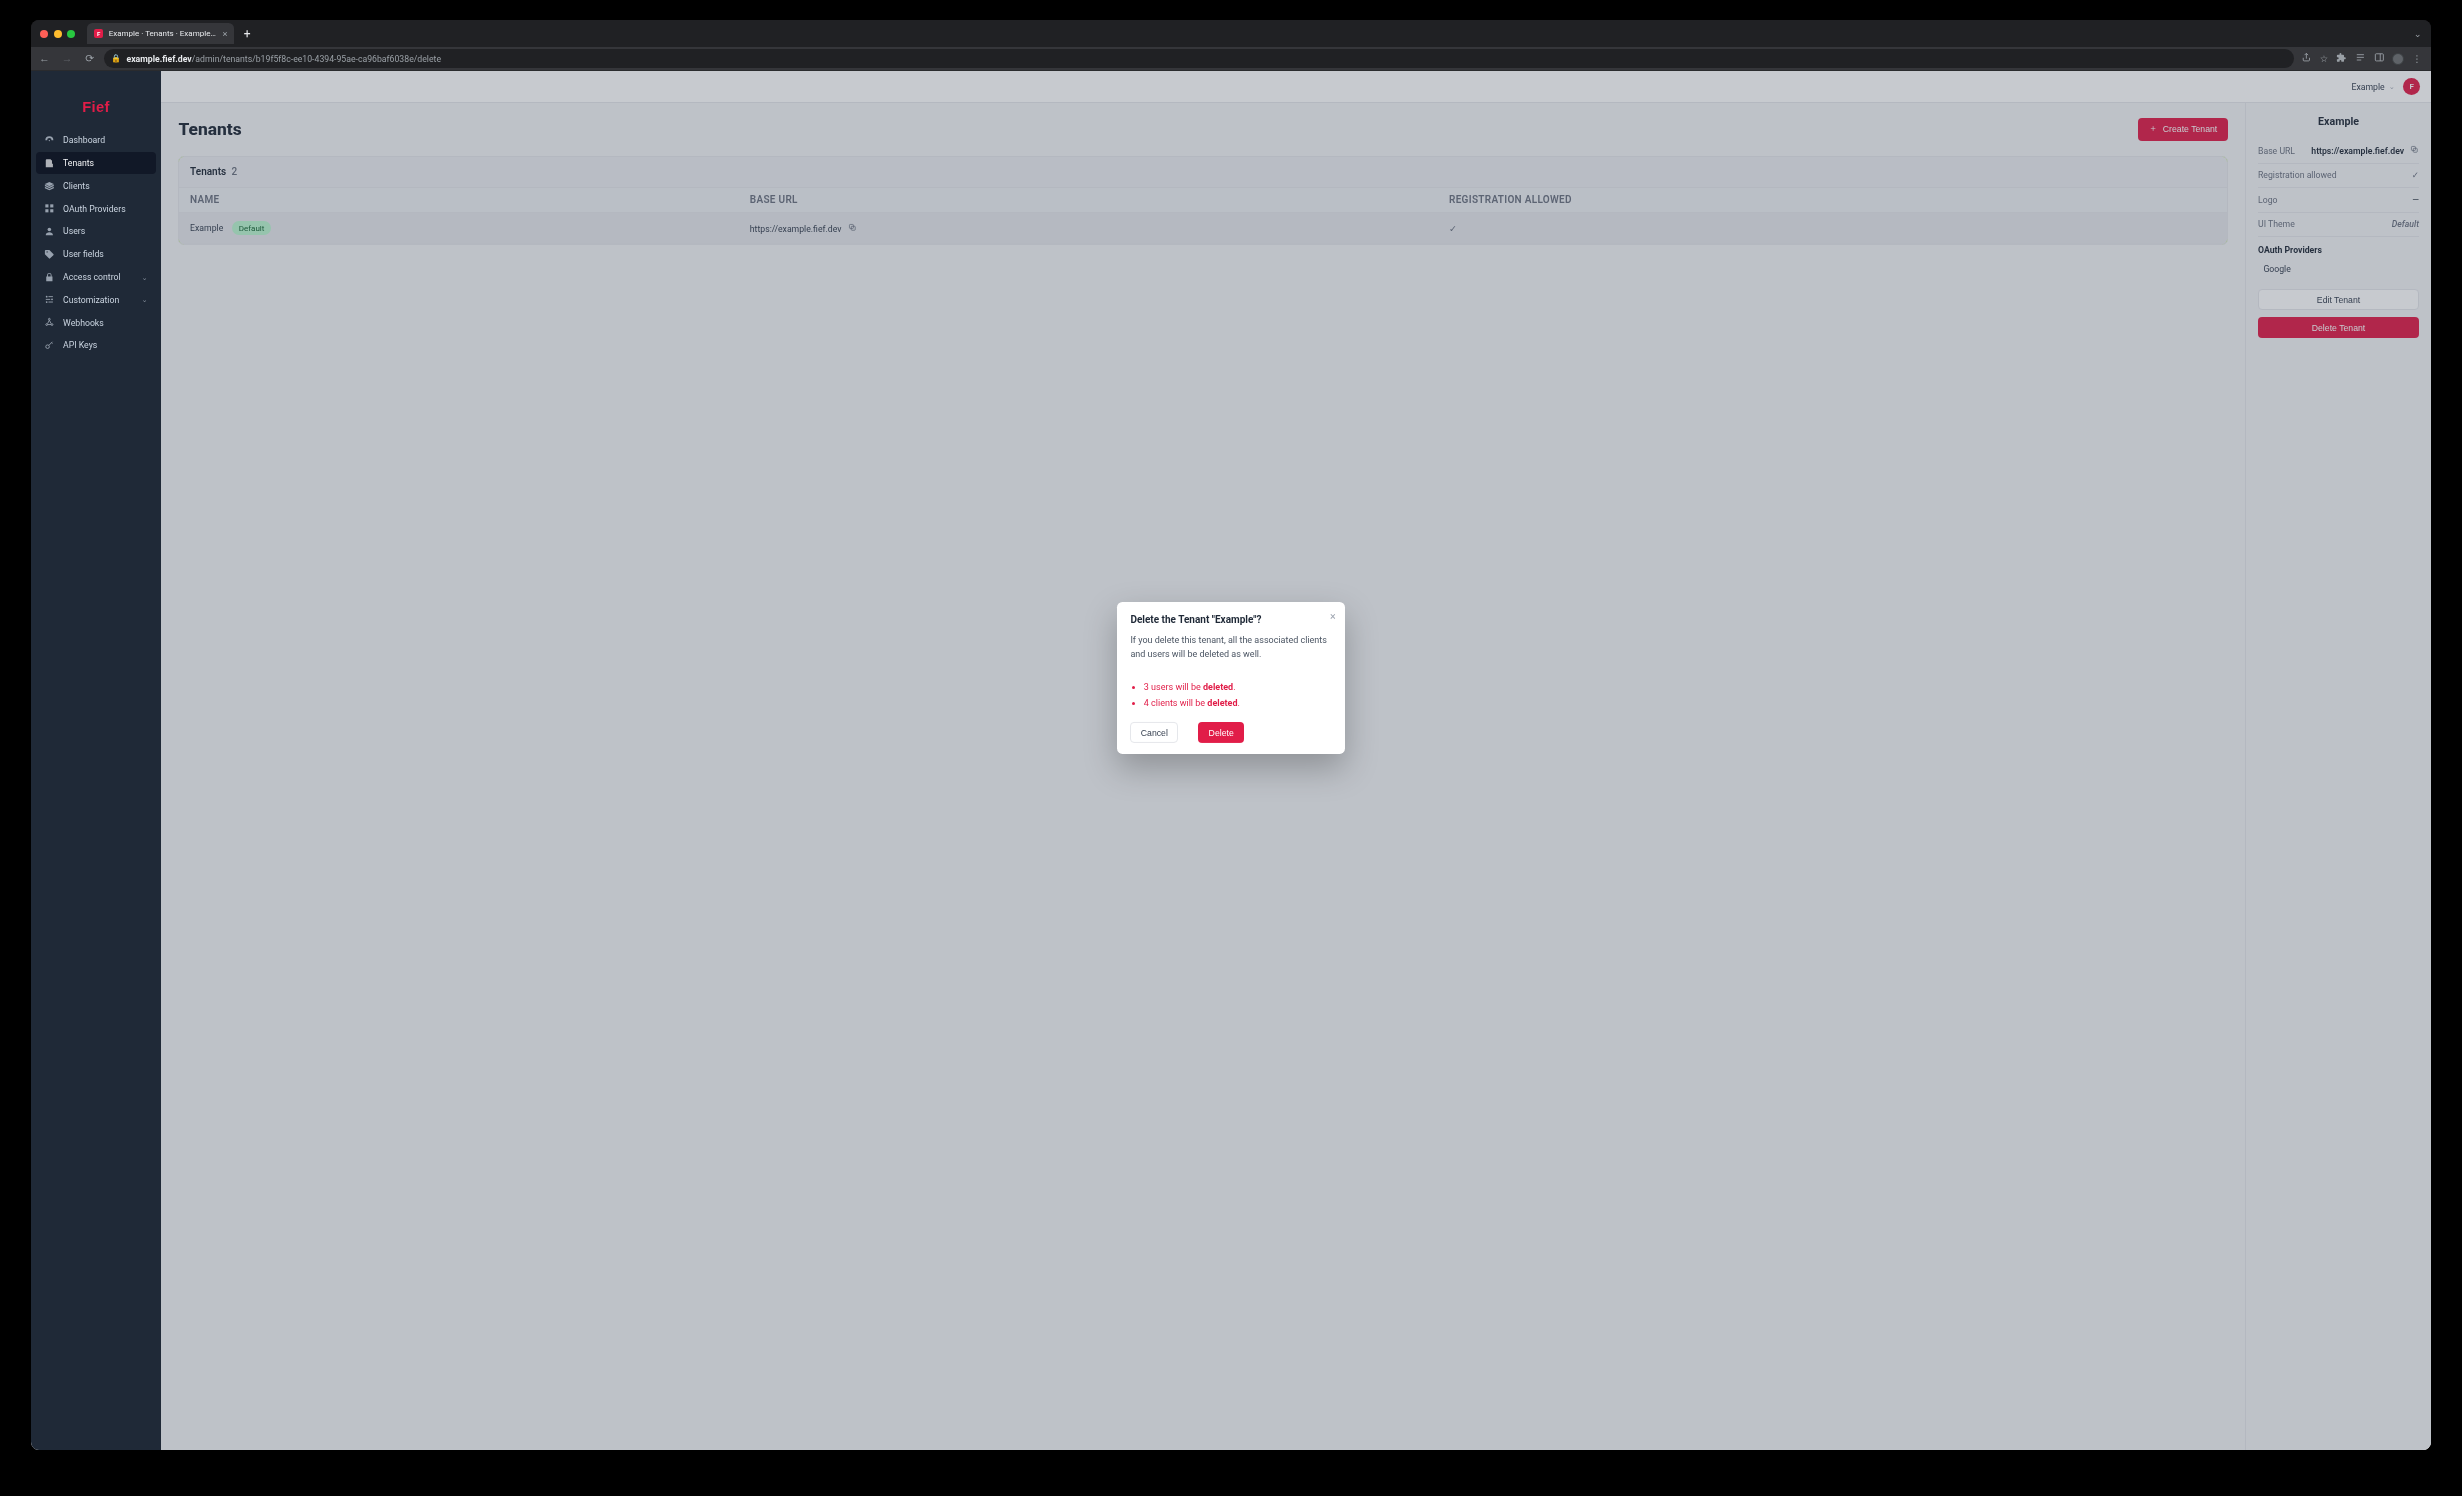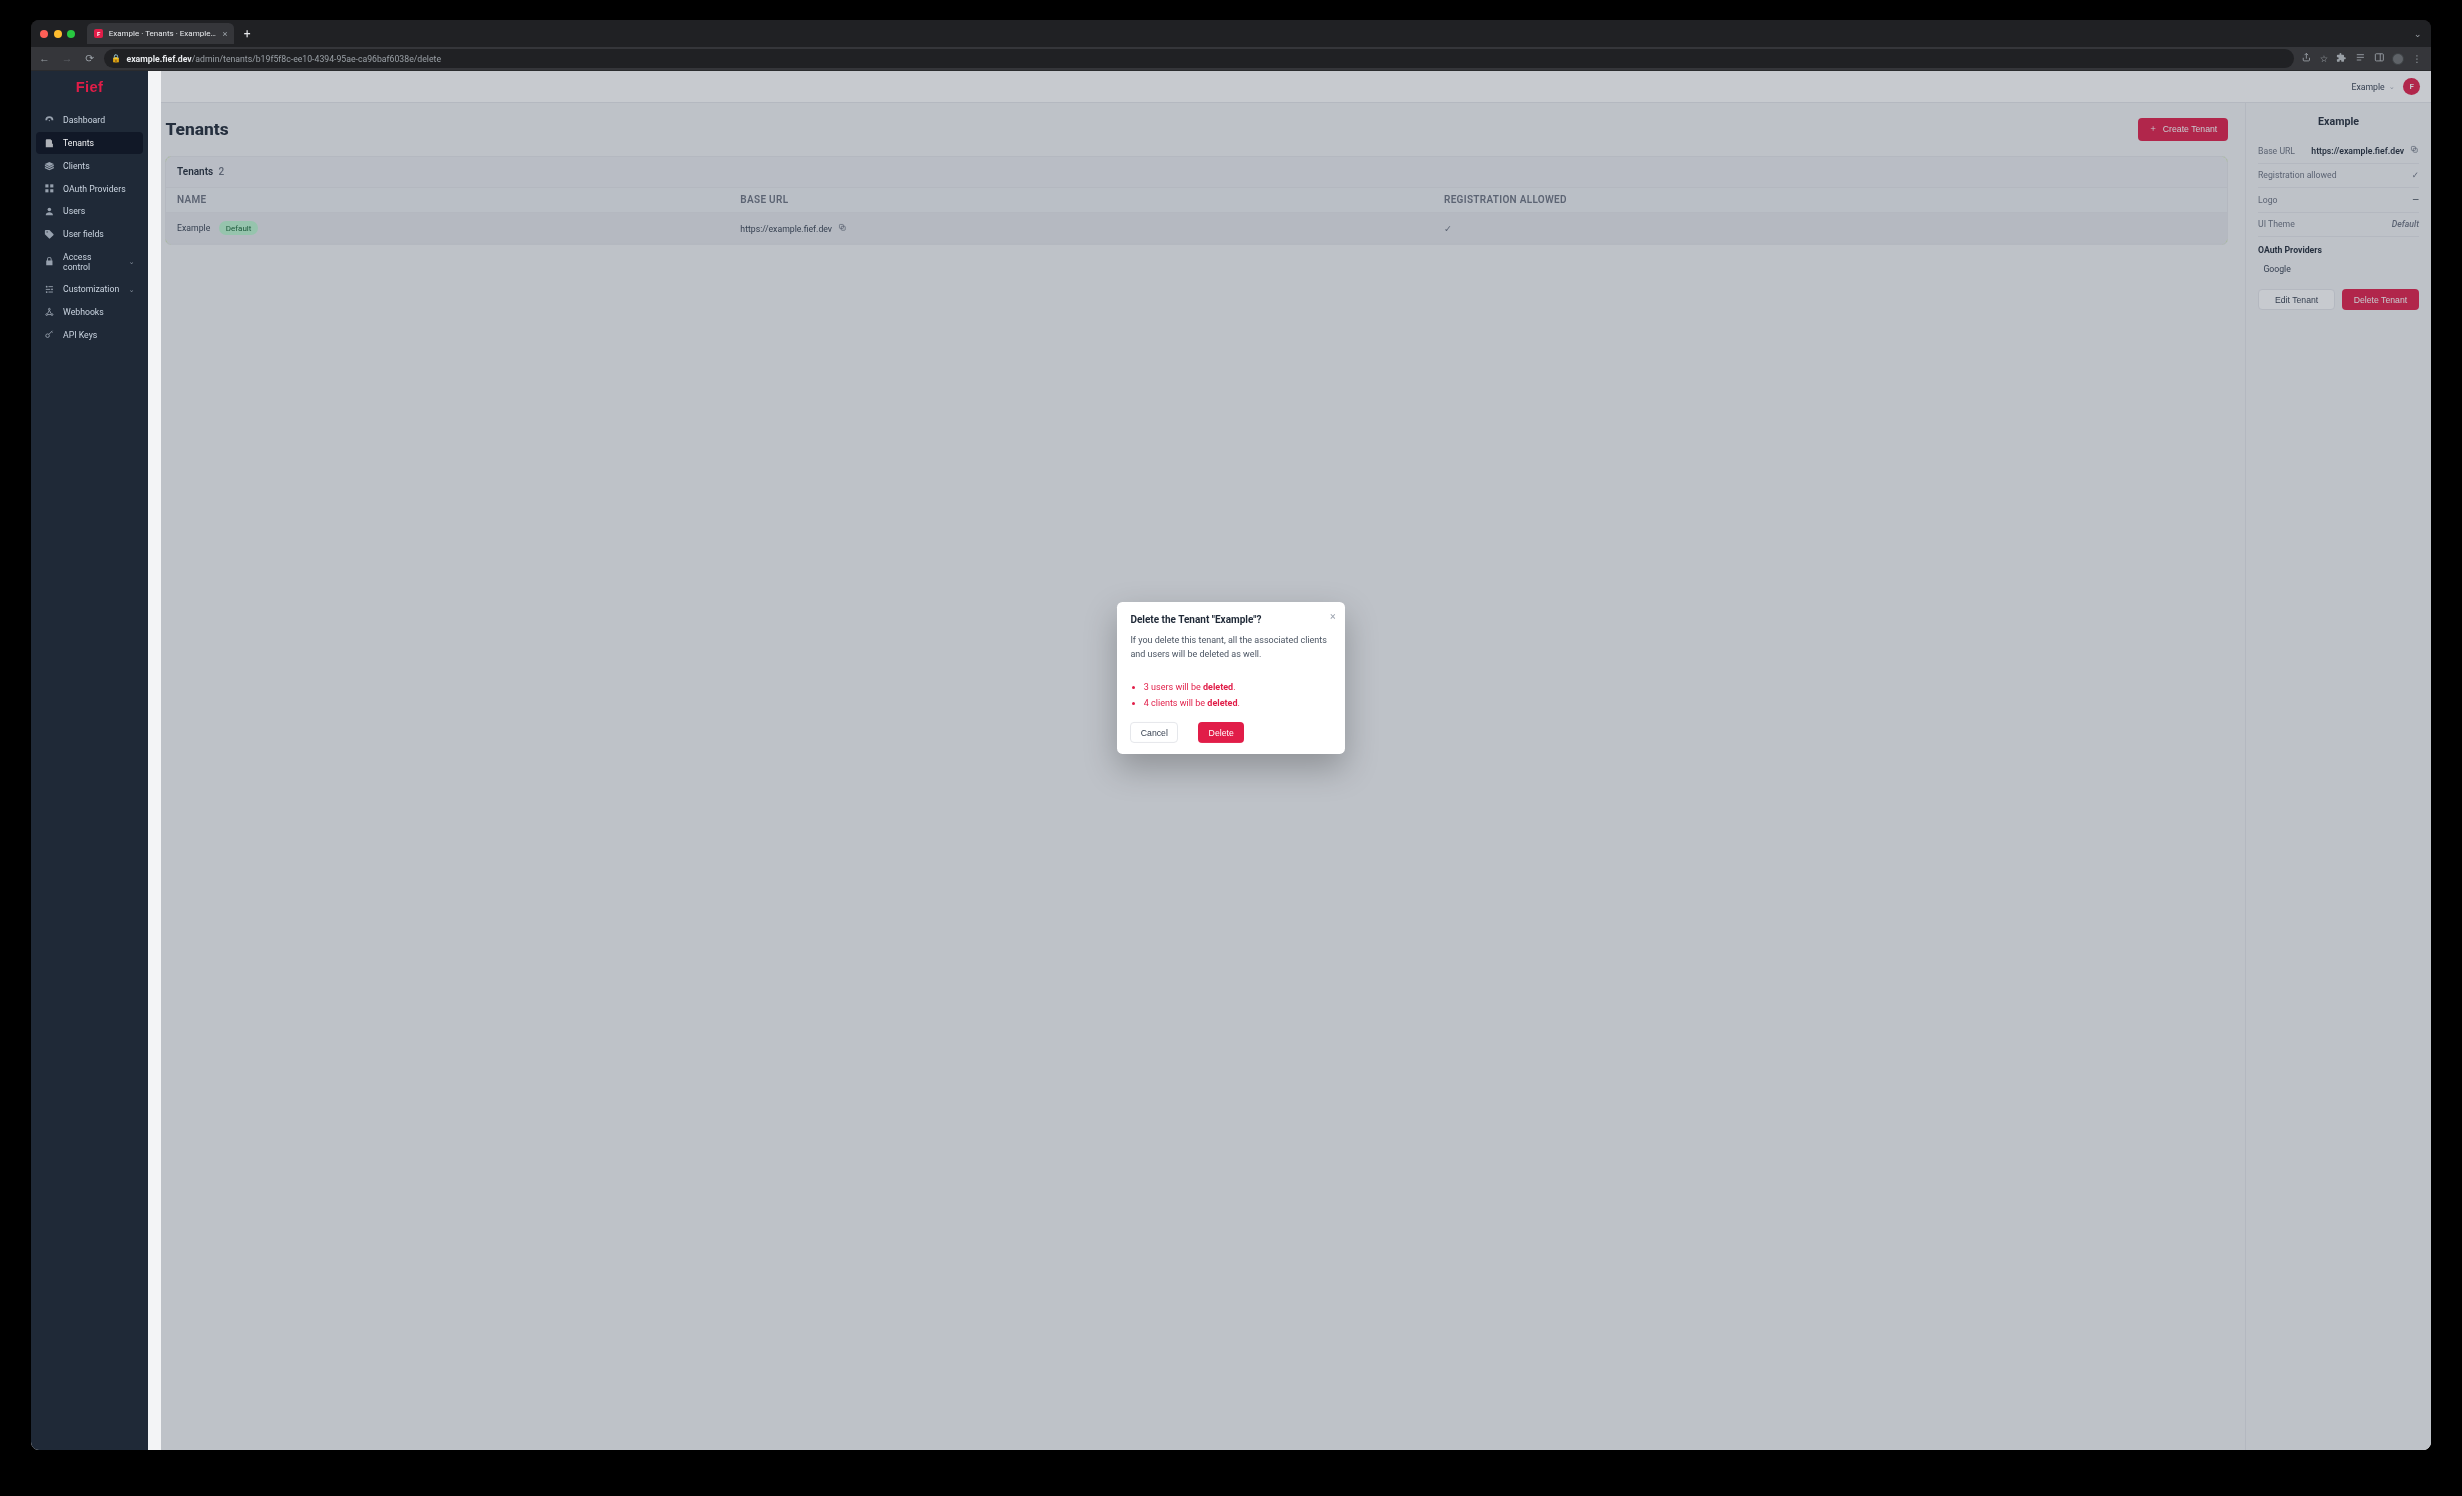--- a/index.html
+++ b/index.html
@@ -85,25 +85,25 @@
   .viewport {
     flex: 1;
     display: flex;
     background: #f3f4f6;
     overflow: hidden;
     position: relative;
   }
 
   
   .sidebar {
-    width: 117px;
+    width: 130px;
     background: #1f2937;
     display: flex;
     flex-direction: column;
-    padding-top: 0;
+    padding-top: 20px;
   }
   .logo {
     padding: 8px 13.4px 12px;
     color: #e11d48;
     font-size: 14.7px;
     font-weight: 800;
     letter-spacing: 0.3px;
     font-family: Arial, sans-serif;
     text-align: center;
   }
@@ -208,21 +208,21 @@
   }
   .detail-title { text-align: center; font-size: 10.7px; font-weight: 700; color: #1f2937; margin-bottom: 10.7px; }
   .prop-row { display: flex; justify-content: space-between; align-items: center; padding: 6.7px 0; border-bottom: 0.7px solid #e5e7eb; font-size: 8.7px; }
   .prop-row:last-of-type { border-bottom: none; }
   .prop-label { color: #6b7280; }
   .prop-value { color: #1f2937; font-weight: 600; }
   .prop-value.italic { font-style: italic; font-weight: 500; color: #6b7280; }
   .section-heading { font-size: 8.7px; font-weight: 700; color: #1f2937; margin-top: 8px; margin-bottom: 5.4px; }
   .chip-list { list-style: none; }
   .chip-list li { font-size: 8.7px; color: #374151; padding: 4px 5.4px; }
-  .detail-actions { margin-top: 10.7px; display: flex; gap: 6.7px; }
+  .detail-actions { margin-top: 10.7px; display: flex; flex-direction: column; gap: 6.7px; }
 
   
   .topbar {
     position: absolute;
     top: 0; left: 130px; right: 0;
     height: 32px;
     background: #fff;
     border-bottom: 0.7px solid #e5e7eb;
     display: flex;
     align-items: center;

